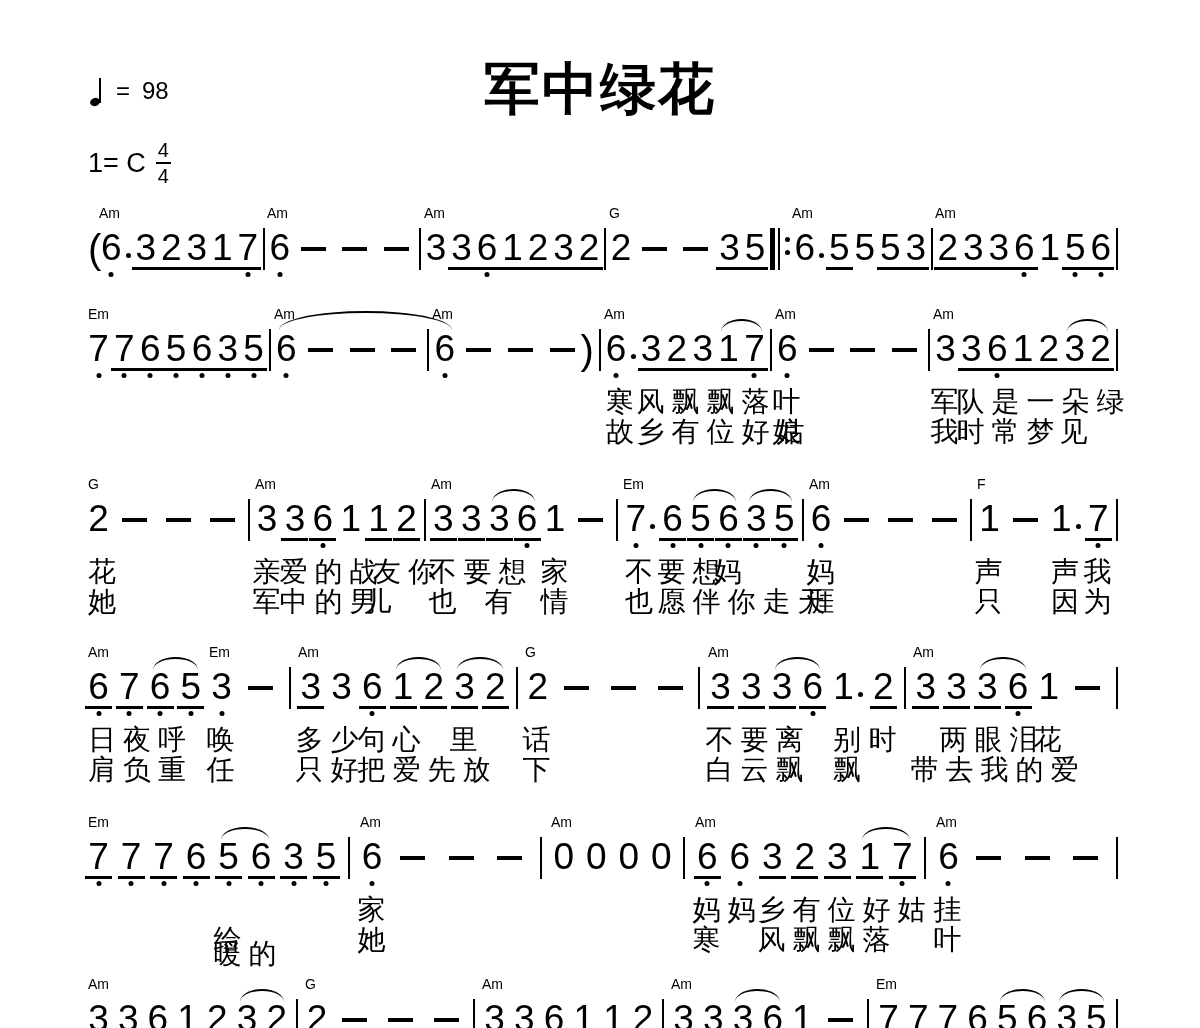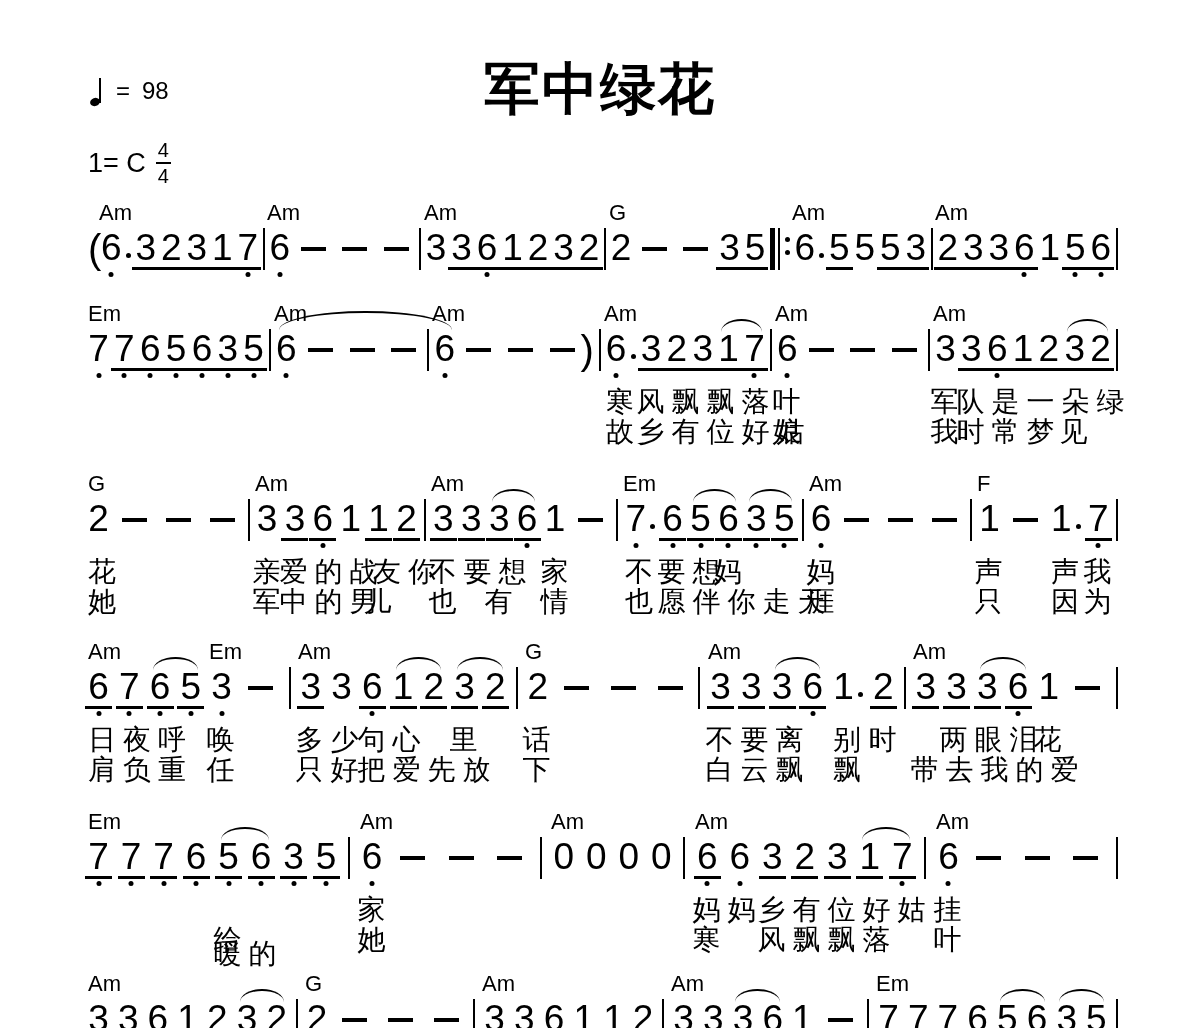--- a/index.html
+++ b/index.html
@@ -18,21 +18,21 @@
          font-size:56px;font-weight:700;letter-spacing:2px;}
   .keysig{position:absolute;left:88px;top:140px;display:flex;align-items:center;gap:10px;
           font-size:27px;}
   .frac{display:inline-flex;flex-direction:column;align-items:center;font-size:20px;line-height:1;}
   .fline{width:15px;height:2px;background:#000;margin:2px 0;}
   .credits{position:absolute;left:963px;top:126px;font-size:24px;line-height:31px;white-space:nowrap;}
 
   
   .score{position:absolute;inset:0;}
   .system{position:absolute;left:88px;width:1030px;padding-top:30px;}
-  .chord{position:absolute;top:0;font-size:22px;line-height:22px;}
+  .chord{position:absolute;top:0;font-size:14px;line-height:22px;}
   .notes-row{position:relative;display:flex;justify-content:space-between;
              align-items:flex-start;height:52px;}
   .tok{flex:0 0 auto;}
   .note{position:relative;display:inline-block;}
   .dg{position:relative;display:inline-block;width:21px;text-align:center;
       font-size:37px;line-height:32px;}
   .ul{position:absolute;left:-3px;right:-3px;top:35px;height:2.5px;background:#000;}
   .lowdot{position:absolute;top:40px;left:50%;transform:translateX(-50%);
           width:5px;height:5px;border-radius:50%;background:#000;}
   .dd{display:inline-block;width:5px;height:5px;border-radius:50%;background:#000;

